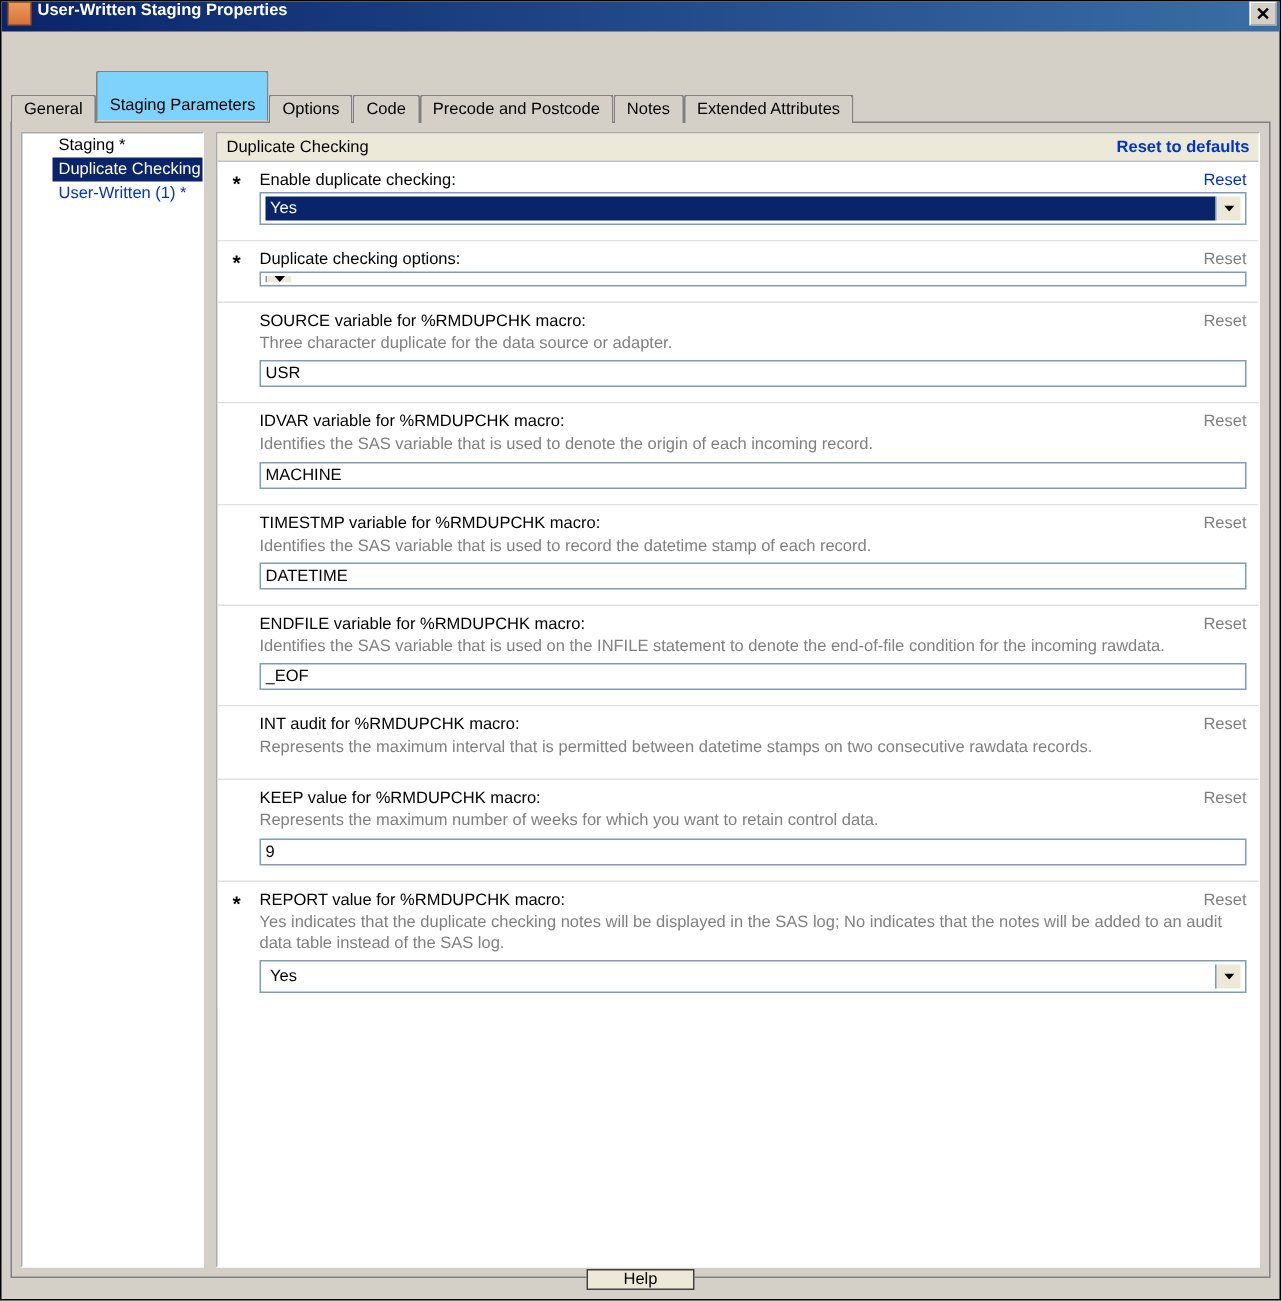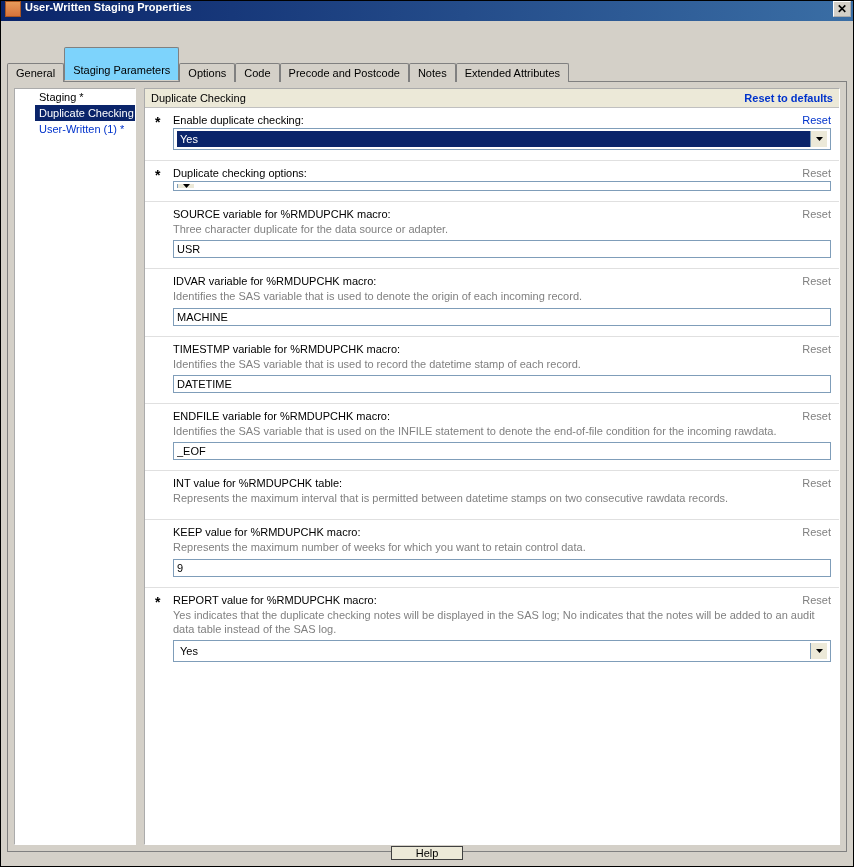--- a/index.html
+++ b/index.html
@@ -132,21 +132,21 @@
         <div class="label-line">
           <span class="flabel">ENDFILE variable for %RMDUPCHK macro:</span>
           <span class="freset">Reset</span>
         </div>
         <div class="desc">Identifies the SAS variable that is used on the INFILE statement to denote the end-of-file condition for the incoming rawdata.</div>
         <input type="text" value="_EOF" style="">
       </div>
 
       <div class="field-row">
         <div class="label-line">
-          <span class="flabel">INT value for %RMDUPCHK table:</span>
+          <span class="flabel">INT audit for %RMDUPCHK macro:</span>
           <span class="freset">Reset</span>
         </div>
         <div class="desc">Represents the maximum interval that is permitted between datetime stamps on two consecutive rawdata records.</div>
       </div>
 
       <div class="field-row">
         <div class="label-line">
           <span class="flabel">KEEP value for %RMDUPCHK macro:</span>
           <span class="freset">Reset</span>
         </div>

